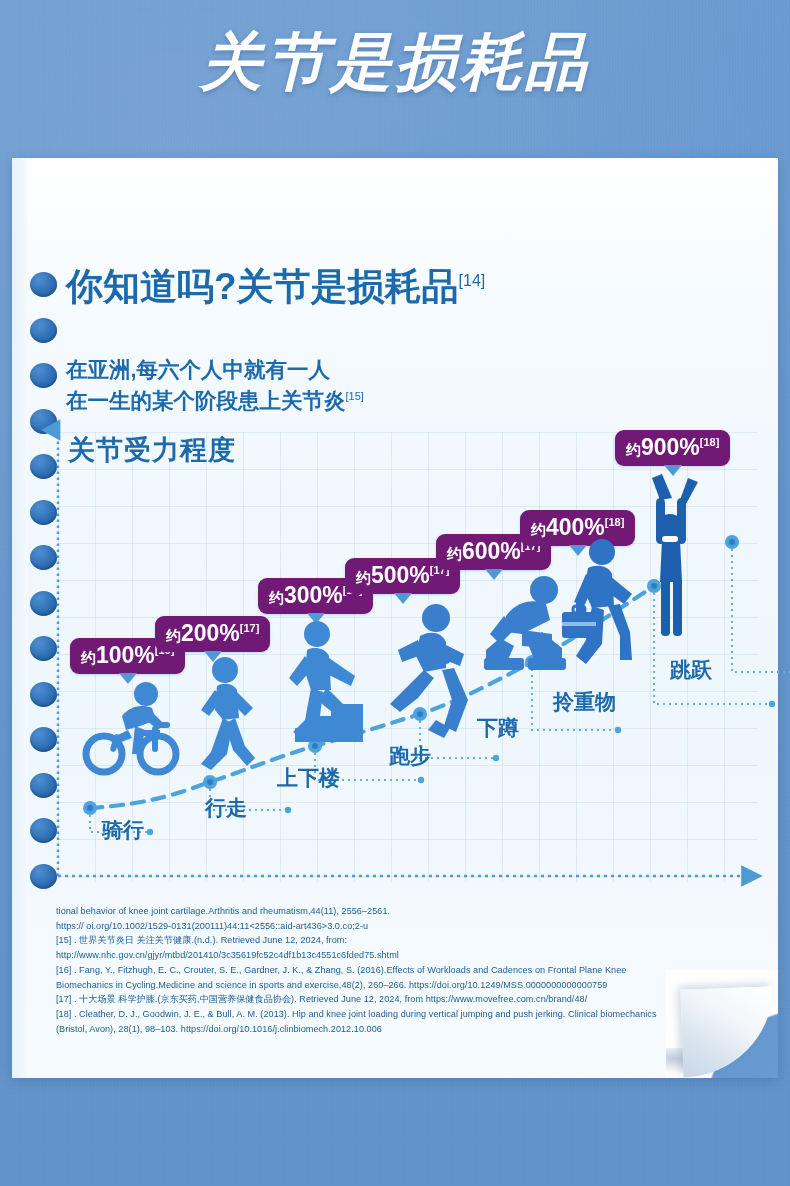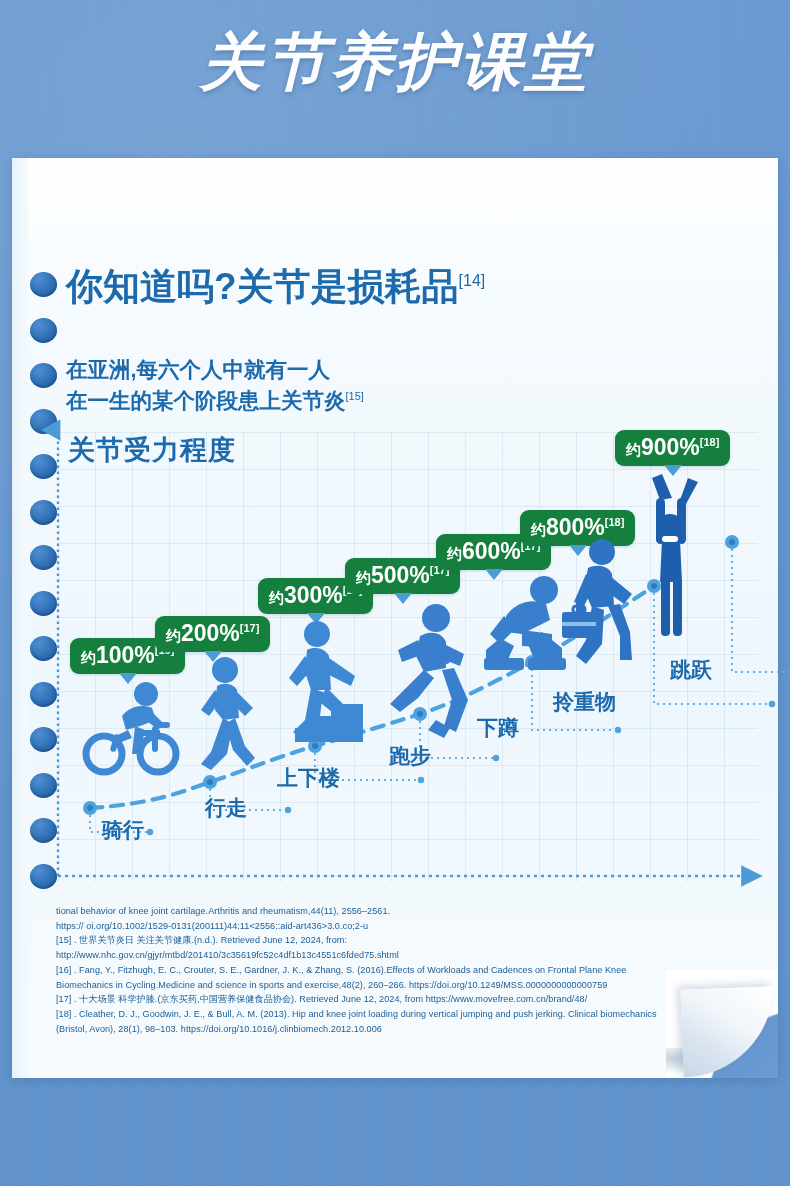--- a/index.html
+++ b/index.html
@@ -116,21 +116,21 @@
   }
   #chart-title {
     position:absolute; left:36px; top:8px;
     color:#1c6aab; font-size:27px; font-weight:bold; letter-spacing:1px;
   }
   .axis-svg { position:absolute; left:0; top:0; overflow:visible; }
 
   
   .badge {
     position:absolute;
-    background:#15803d;
+    background:#701a75;
     border-radius:9px;
     color:#ffffff;
     font-size:23px;
     font-weight:bold;
     padding:5px 11px 7px 11px;
     white-space:nowrap;
     line-height:1.05;
     box-shadow:0 1px 3px rgba(30,80,130,.22);
   }
   .badge .approx { font-size:15px; font-weight:bold; }
@@ -168,21 +168,21 @@
   #refs .ref-line { display:block; }
 </style>
 </head>
 <body>
 
 <div id="page">
   <div id="noise"></div>
 </div>
 
 <div id="header">
-  <div id="header-title">关节养护课堂</div>
+  <div id="header-title">关节是损耗品</div>
 </div>
 
 <div id="sheet">
   <div id="sheet-left-band"></div>
 
   <div id="curl">
     <div id="curl-bg"></div>
     <div id="curl-paper"></div>
     <div id="curl-shadow"></div>
     <div id="curl-fold"></div>
@@ -283,21 +283,21 @@
   <div class="badge" style="left:226px; top:154px;">
     <span class="approx">约</span><span>300%</span><sup>[17]</sup>
   </div>
   <div class="badge" style="left:313px; top:134px;">
     <span class="approx">约</span><span>500%</span><sup>[17]</sup>
   </div>
   <div class="badge" style="left:404px; top:110px;">
     <span class="approx">约</span><span>600%</span><sup>[17]</sup>
   </div>
   <div class="badge" style="left:488px; top:86px;">
-    <span class="approx">约</span><span>800%</span><sup>[18]</sup>
+    <span class="approx">约</span><span>400%</span><sup>[18]</sup>
   </div>
   <div class="badge" style="left:583px; top:6px;">
     <span class="approx">约</span><span>900%</span><sup>[18]</sup>
   </div>
 
   <div class="cat-label" style="left:70px; top:392px;">骑行</div>
   <div class="cat-label" style="left:163px; top:370px;margin-left:10px;">行走</div>
   <div class="cat-label" style="left:245px; top:340px;">上下楼</div>
   <div class="cat-label" style="left:357px; top:318px;">跑步</div>
   <div class="cat-label" style="left:445px; top:290px;">下蹲</div>

